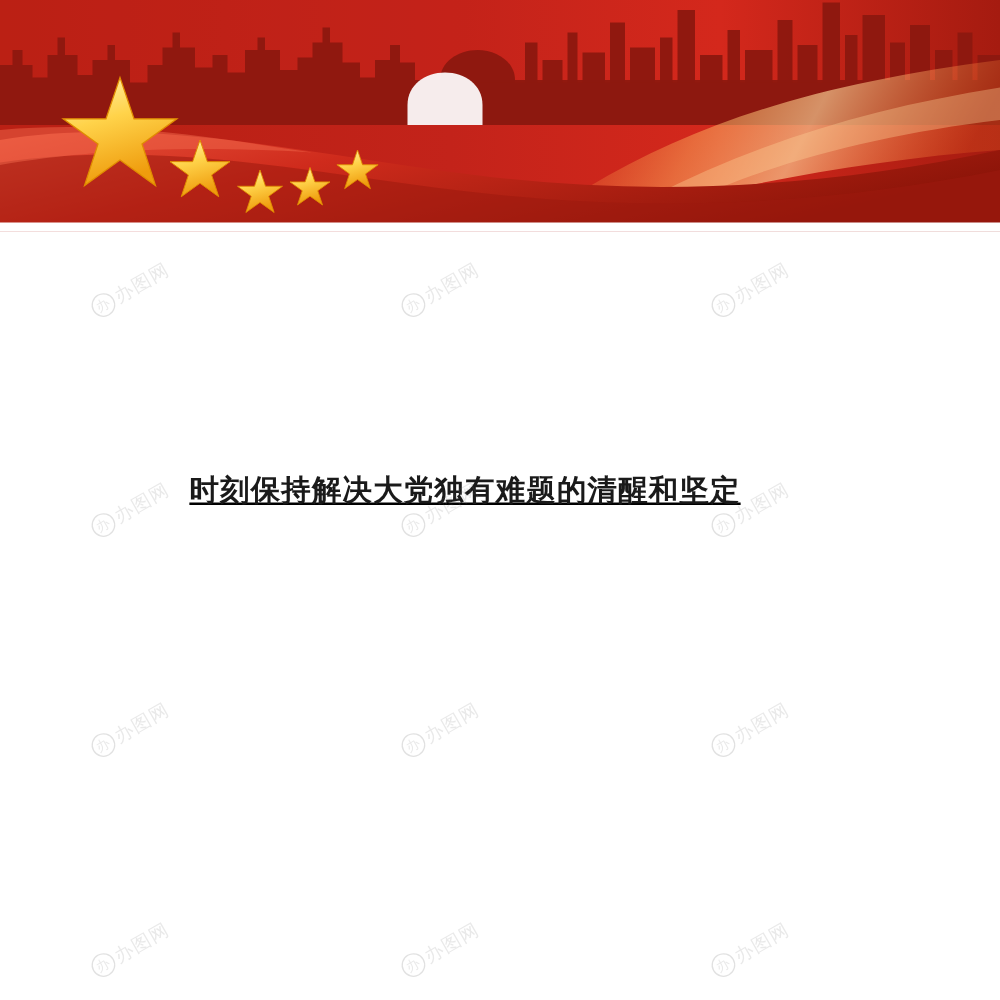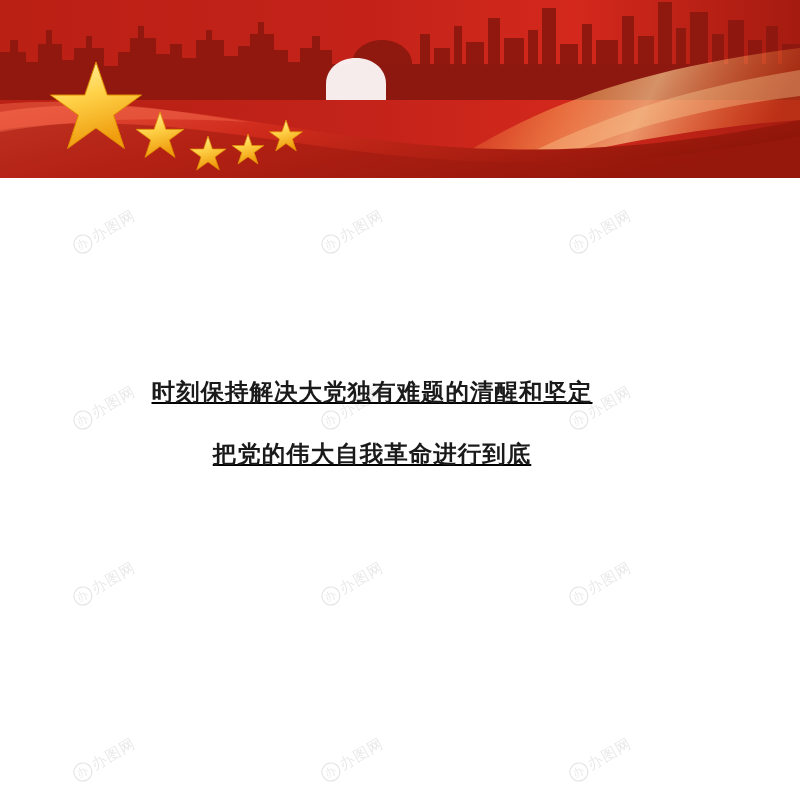--- a/index.html
+++ b/index.html
@@ -194,21 +194,20 @@
                  L286,143.6 L275.7,150.9 L279.6,139.1 L269.5,131.8 L282.0,131.8 Z" fill="url(#starG)" stroke="#e08c00" stroke-width="0.7"></path>
       </g>
     </g>
   </svg>
 </div>
 
 <div class="doc">
 
   <div class="title-block">
     <div class="title-line">时刻保持解决大党独有难题的清醒和坚定</div>
-    <div class="title-line second">把党的伟大自我革命进行到底</div>
   </div>
 
 
 </div>
 
 <div id="wm-layer">
     <div class="wm" style="left: 70px; top: 222px;"><span class="wm-circle">办</span><span class="wm-text">办图网</span></div>
     <div class="wm" style="left: 318px; top: 222px;"><span class="wm-circle">办</span><span class="wm-text">办图网</span></div>
     <div class="wm" style="left: 566px; top: 222px;"><span class="wm-circle">办</span><span class="wm-text">办图网</span></div>
     <div class="wm" style="left: 70px; top: 398px;"><span class="wm-circle">办</span><span class="wm-text">办图网</span></div>

